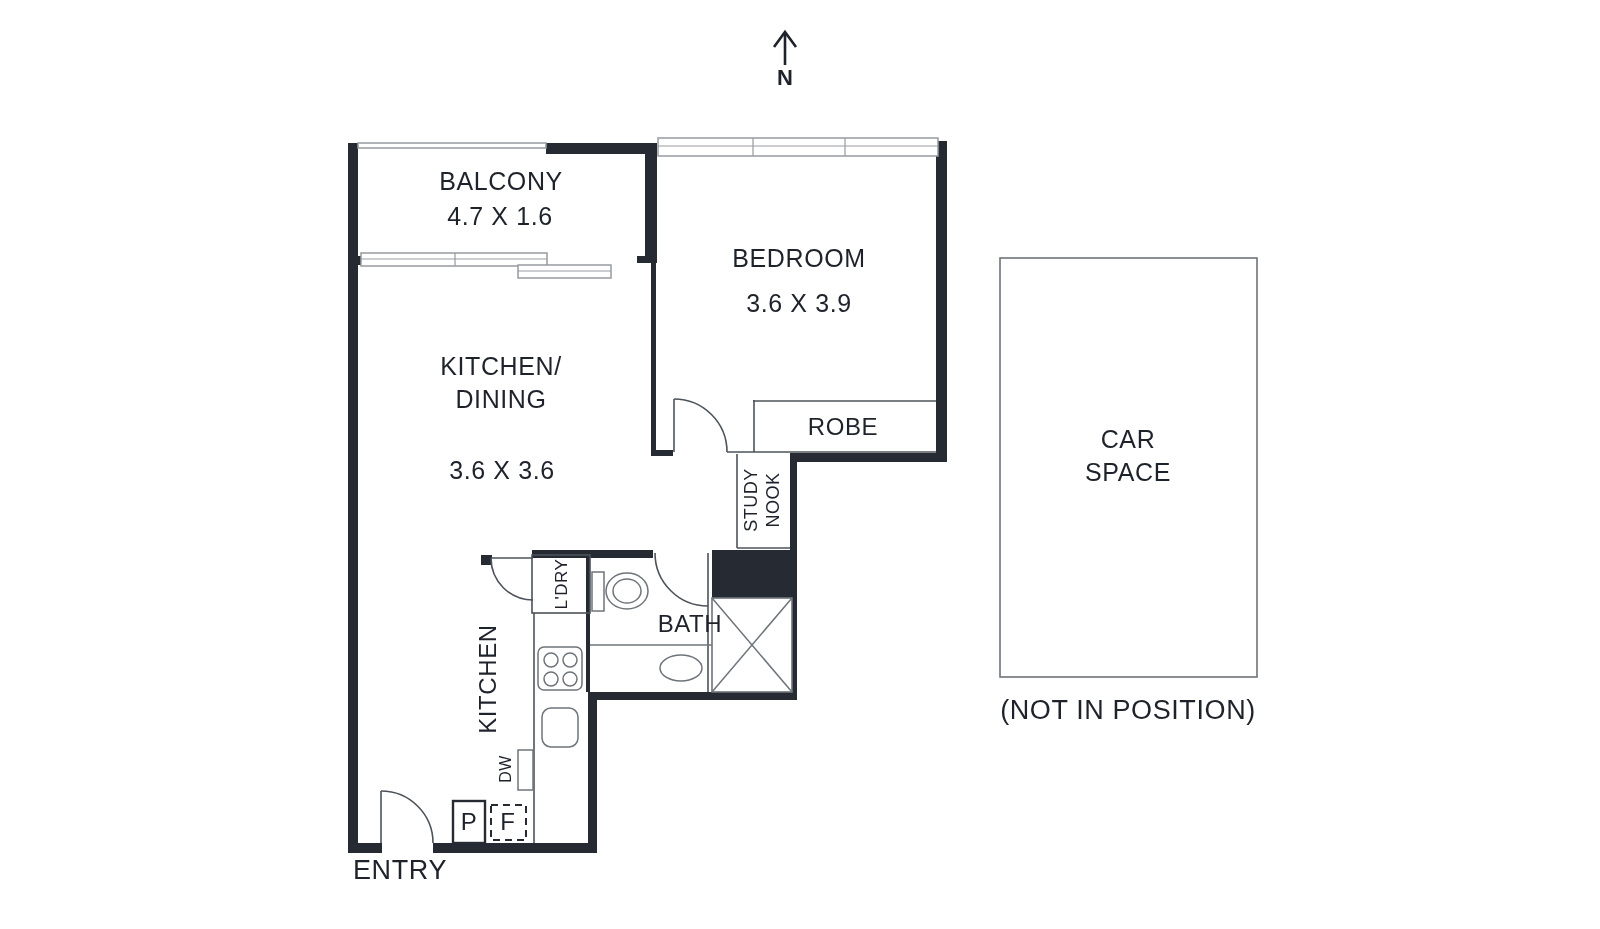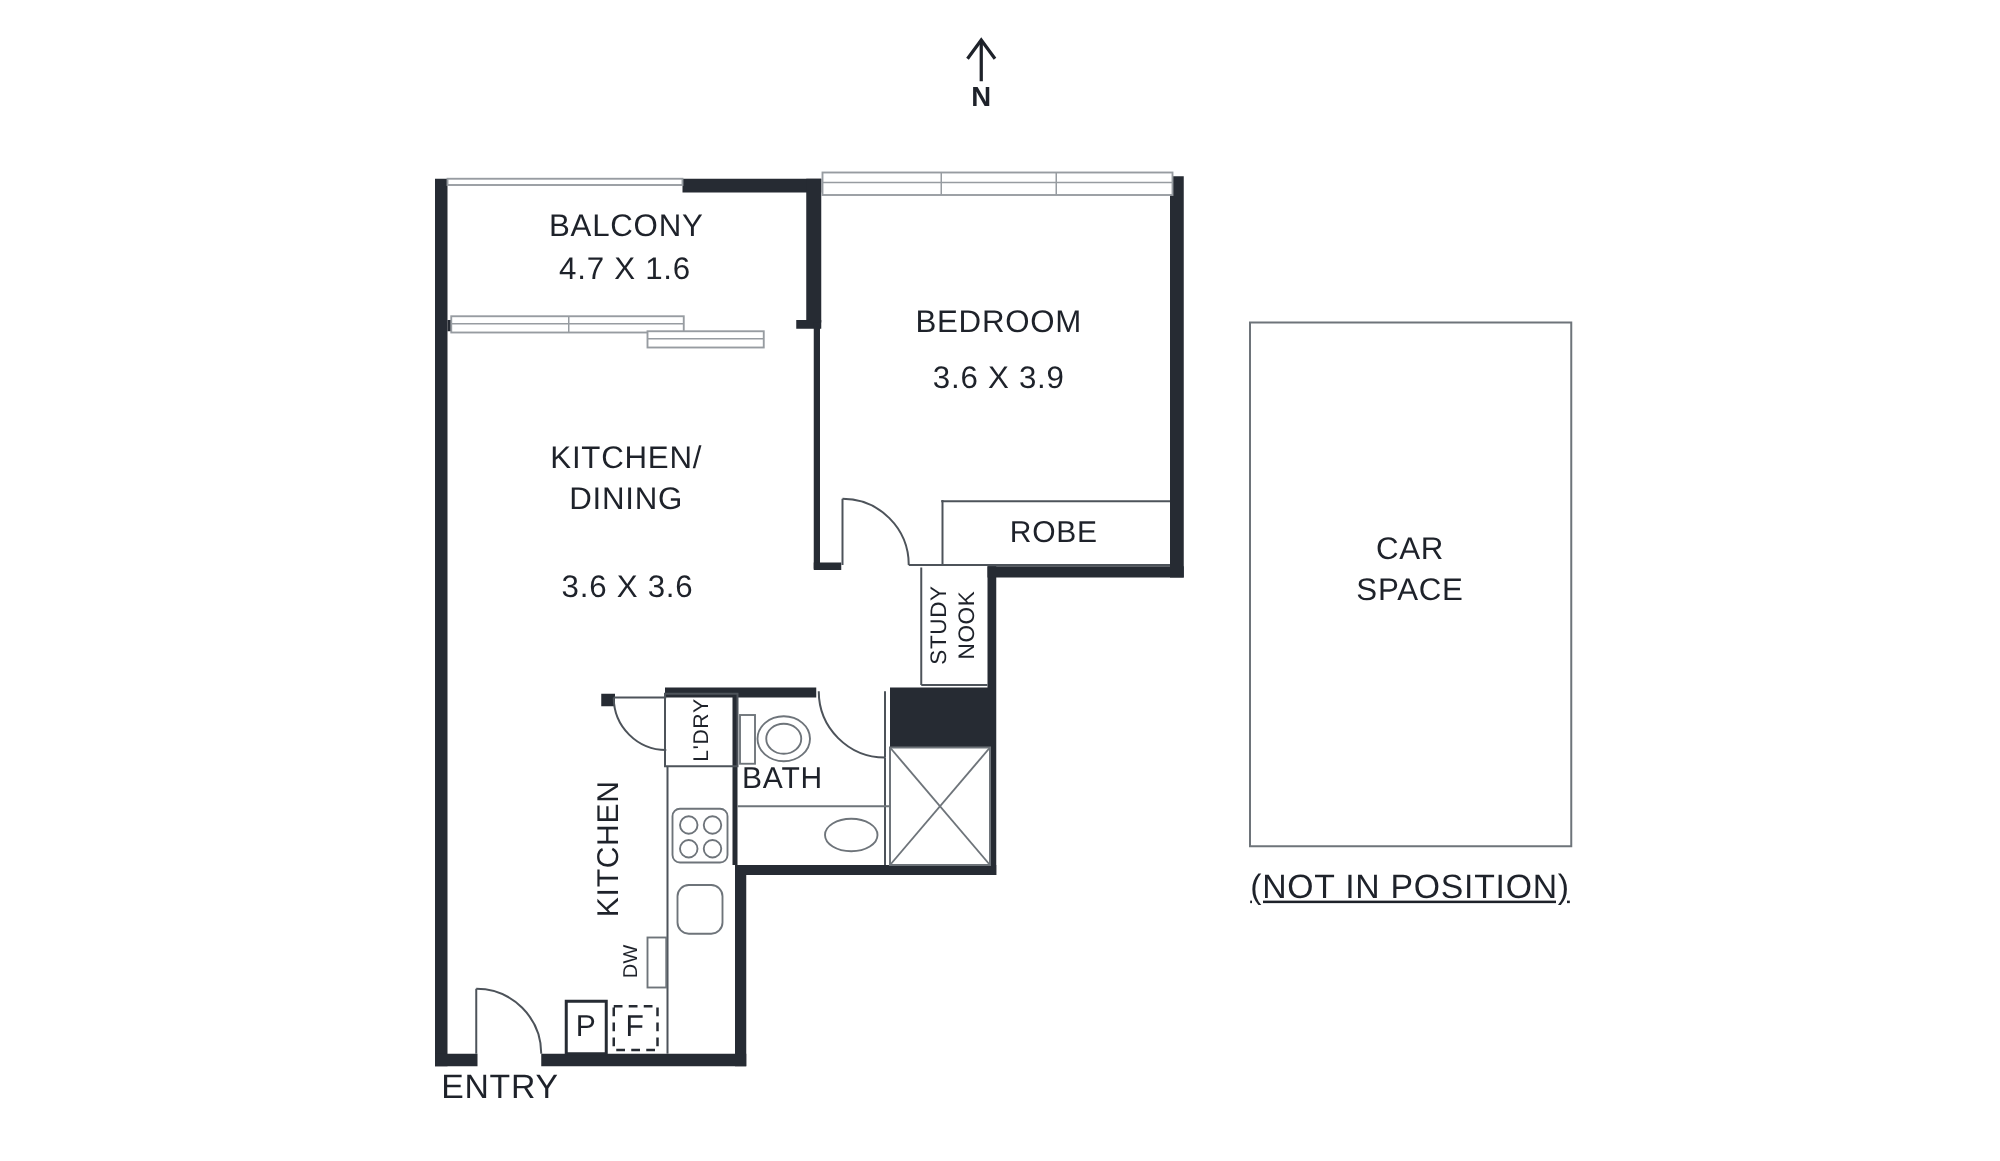--- a/index.html
+++ b/index.html
@@ -145,32 +145,32 @@
   </div>
   <div class="lbl" style="left:502px;top:439px;margin-top:31px;">3.6 X 3.6</div>
 
   <div class="lbl s24" style="left:843px;top:426px;">ROBE</div>
 
   <div class="lbl rot s18" style="left:762px;top:500px;">
     <div>STUDY</div>
     <div>NOOK</div>
   </div>
 
-  <div class="lbl s24" style="left:626px;top:623px;text-align:right;">BATH</div>
+  <div class="lbl s24" style="left:690px;top:623px;text-align:right;">BATH</div>
 
   <div class="lbl rot s17" style="left:561px;top:584px;">L'DRY</div>
 
   <div class="lbl rot s24" style="left:487px;top:679px;">KITCHEN</div>
 
   <div class="lbl rot s16" style="left:505px;top:769px;">DW</div>
 
   <div class="lbl s24" style="left:469px;top:821px;">P</div>
   <div class="lbl s24" style="left:508px;top:821px;">F</div>
 
   <div class="lbl s27" style="left:400px;top:870px;">ENTRY</div>
 
   <div class="lbl" style="left:1128px;top:456px;">
     <div>CAR</div>
     <div>SPACE</div>
   </div>
-  <div class="lbl s27" style="left:1128px;top:710px;text-decoration:underline;">(NOT IN POSITION)</div>
+  <div class="lbl s27" style="left:1128px;top:710px;">(NOT IN POSITION)</div>
 
 </div>
 
 </body></html>

